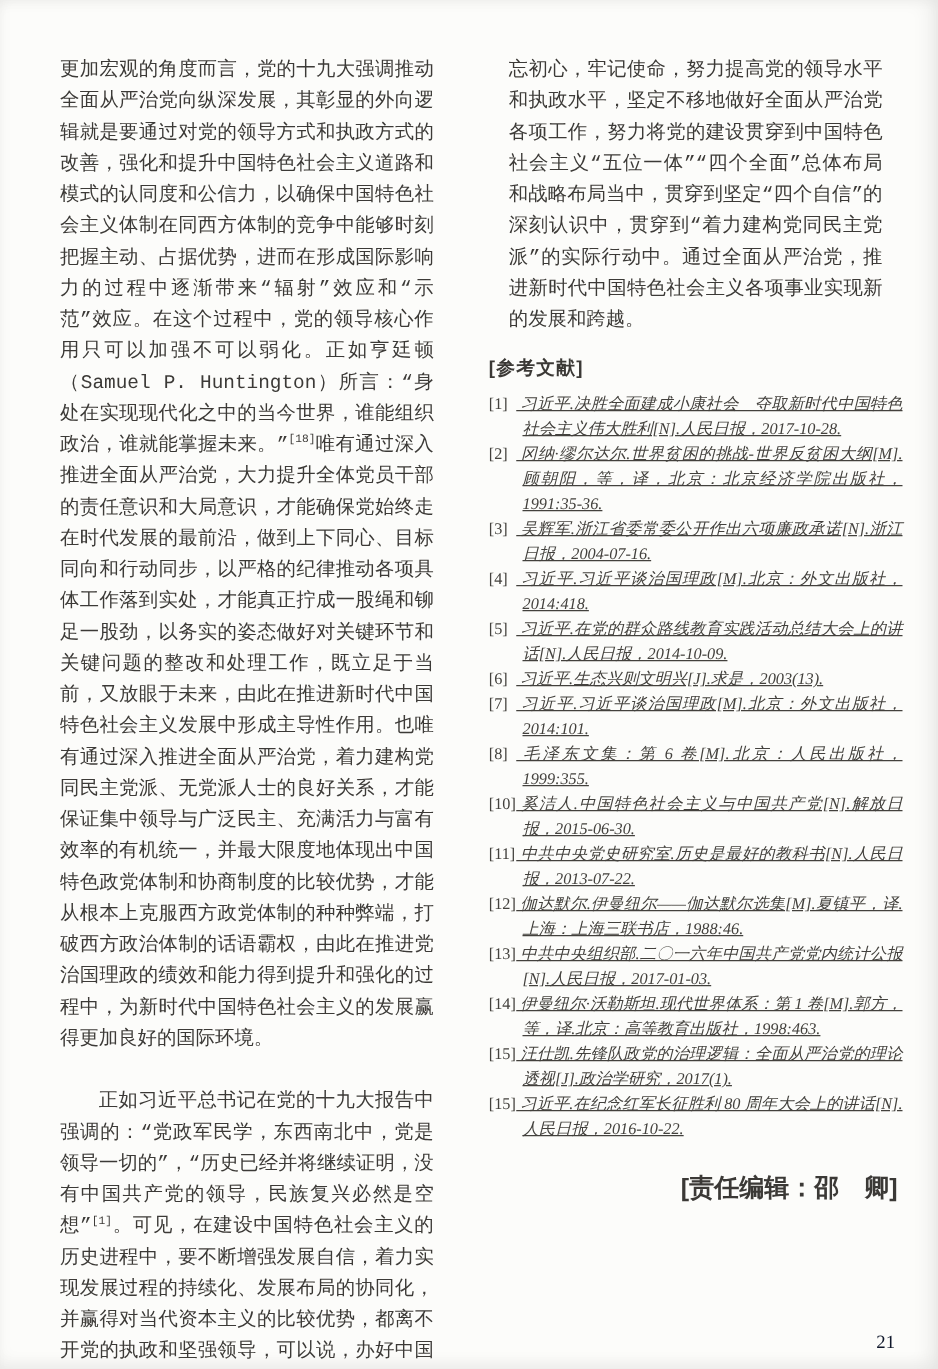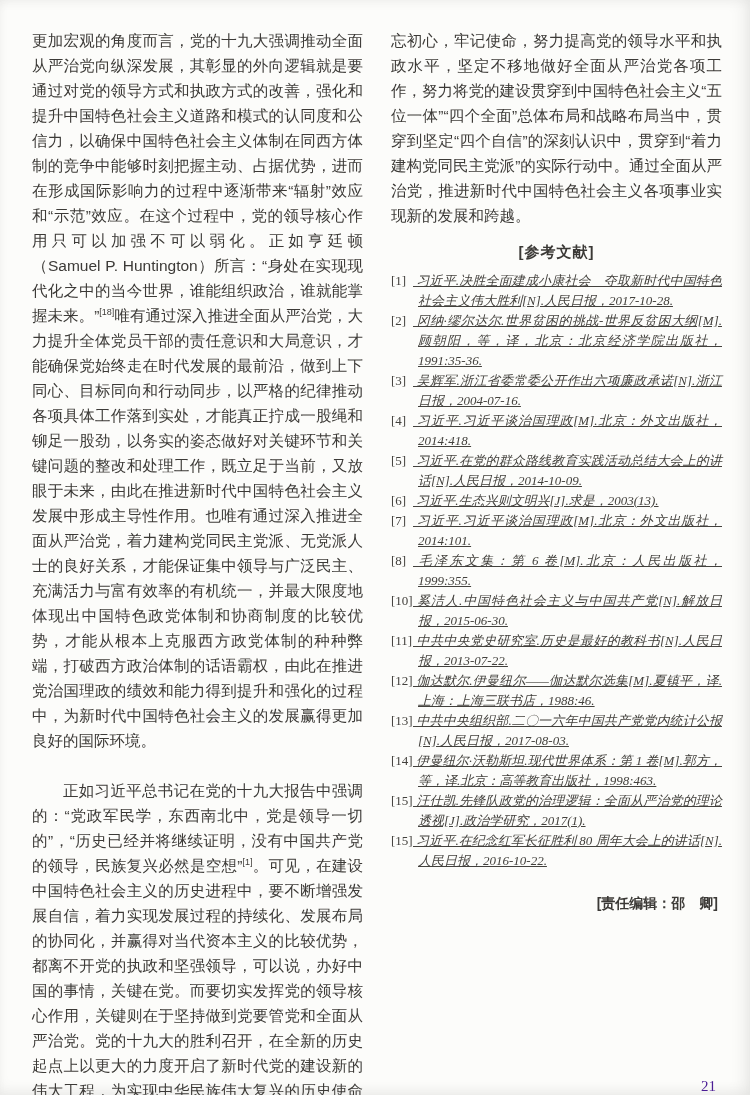--- a/index.html
+++ b/index.html
@@ -17,44 +17,44 @@
   .columns {
     display: flex;
     gap: 28px;
     padding: 28px 30px 0 32px;
   }
   .col {
     width: 331px;
     flex: 0 0 331px;
   }
   .body-text {
-    font-family: Liberation Sans, sans-serif;
+    font-family: Liberation Mono, monospace;
     font-size: 15.5px;
     line-height: 25px;
     text-align: justify;
     text-justify: inter-ideograph;
     color: #3c3a37;
-    margin: 0;
+    margin: 16px;
   }
   .body-text sup {
     font-size: 9px;
     line-height: 0;
     vertical-align: super;
   }
   .para-indent {
     text-indent: 2em;
     margin-top: 25px;
   }
   .ref-header {
     font-family: "Liberation Sans", "DejaVu Sans", sans-serif;
     font-weight: bold;
     font-size: 15px;
     letter-spacing: 1px;
     color: #3b3936;
-    text-align: center;
+    text-align: left;
     margin: 15px 0 9px 0;
   }
   .refs {
     font-family: "Liberation Serif", "DejaVu Serif", serif;
     font-style: italic;
     font-size: 13px;
     line-height: 20px;
     color: #43413d;
     text-decoration: underline;
   }
@@ -66,33 +66,33 @@
   }
   .ref-label {
     font-style: normal;
     display: inline-block;
     text-indent: 0;
     min-width: 22px;
   }
   .editor-note {
     font-family: "Liberation Sans", "DejaVu Sans", sans-serif;
     font-weight: bold;
-    font-size: 14px;
+    font-size: 20px;
     color: #3b3936;
     text-align: right;
     margin-top: 24px;
     padding-right: 4px;
   }
   .page-number {
     position: absolute;
     right: 34px;
-    bottom: 0;
+    bottom: 12px;
     font-family: "Liberation Serif", "DejaVu Serif", serif;
     font-size: 15px;
-    color: #4c1d95;
+    color: #0f172a;
   }
 </style>
 </head>
 <body>
 
 <div class="columns">
 
   <div class="col">
     <p class="body-text"><span>更加宏观的角度而言，党的十九大强调推动全面从严治党向纵深发展，其彰显的外向逻辑就是要通过对党的领导方式和执政方式的改善，强化和提升中国特色社会主义道路和模式的认同度和公信力，以确保中国特色社会主义体制在同西方体制的竞争中能够时刻把握主动、占据优势，进而在形成国际影响力的过程中逐渐带来“辐射”效应和“示范”效应。在这个过程中，党的领导核心作用只可以加强不可以弱化。正如亨廷顿（Samuel P. Huntington）所言：“身处在实现现代化之中的当今世界，谁能组织政治，谁就能掌握未来。”</span><sup>[18]</sup><span>唯有通过深入推进全面从严治党，大力提升全体党员干部的责任意识和大局意识，才能确保党始终走在时代发展的最前沿，做到上下同心、目标同向和行动同步，以严格的纪律推动各项具体工作落到实处，才能真正拧成一股绳和铆足一股劲，以务实的姿态做好对关键环节和关键问题的整改和处理工作，既立足于当前，又放眼于未来，由此在推进新时代中国特色社会主义发展中形成主导性作用。也唯有通过深入推进全面从严治党，着力建构党同民主党派、无党派人士的良好关系，才能保证集中领导与广泛民主、充满活力与富有效率的有机统一，并最大限度地体现出中国特色政党体制和协商制度的比较优势，才能从根本上克服西方政党体制的种种弊端，打破西方政治体制的话语霸权，由此在推进党治国理政的绩效和能力得到提升和强化的过程中，为新时代中国特色社会主义的发展赢得更加良好的国际环境。</span></p>
     <p class="body-text para-indent"><span>正如习近平总书记在党的十九大报告中强调的：“党政军民学，东西南北中，党是领导一切的”，“历史已经并将继续证明，没有中国共产党的领导，民族复兴必然是空想”</span><sup>[1]</sup><span>。可见，在建设中国特色社会主义的历史进程中，要不断增强发展自信，着力实现发展过程的持续化、发展布局的协同化，并赢得对当代资本主义的比较优势，都离不开党的执政和坚强领导，可以说，办好中国的事情，关键在党。而要切实发挥党的领导核心作用，关键则在于坚持做到党要管党和全面从严治党。党的十九大的胜利召开，在全新的历史起点上以更大的力度开启了新时代党的建设新的伟大工程，为实现中华民族伟大复兴的历史使命提供了根本保证。当前在十九大精神的指引下，各级党政干部都应明确认识，不</span></p>
@@ -106,21 +106,21 @@
         <div class="ref-item"><span class="ref-label">[2]</span><span> 冈纳·缪尔达尔.世界贫困的挑战-世界反贫困大纲[M].顾朝阳，等，译，北京：北京经济学院出版社，1991:35-36.</span></div>
         <div class="ref-item"><span class="ref-label">[3]</span><span> 吴辉军.浙江省委常委公开作出六项廉政承诺[N].浙江日报，2004-07-16.</span></div>
         <div class="ref-item"><span class="ref-label">[4]</span><span> 习近平.习近平谈治国理政[M].北京：外文出版社，2014:418.</span></div>
         <div class="ref-item"><span class="ref-label">[5]</span><span> 习近平.在党的群众路线教育实践活动总结大会上的讲话[N].人民日报，2014-10-09.</span></div>
         <div class="ref-item"><span class="ref-label">[6]</span><span> 习近平.生态兴则文明兴[J].求是，2003(13).</span></div>
         <div class="ref-item"><span class="ref-label">[7]</span><span> 习近平.习近平谈治国理政[M].北京：外文出版社，2014:101.</span></div>
         <div class="ref-item"><span class="ref-label">[8]</span><span> 毛泽东文集：第 6 卷[M].北京：人民出版社，1999:355.</span></div>
         <div class="ref-item"><span class="ref-label">[10]</span><span> 奚洁人.中国特色社会主义与中国共产党[N].解放日报，2015-06-30.</span></div>
         <div class="ref-item"><span class="ref-label">[11]</span><span> 中共中央党史研究室.历史是最好的教科书[N].人民日报，2013-07-22.</span></div>
         <div class="ref-item"><span class="ref-label">[12]</span><span> 伽达默尔.伊曼纽尔——伽达默尔选集[M].夏镇平，译.上海：上海三联书店，1988:46.</span></div>
-        <div class="ref-item"><span class="ref-label">[13]</span><span> 中共中央组织部.二〇一六年中国共产党党内统计公报[N].人民日报，2017-08-03.</span></div>
+        <div class="ref-item"><span class="ref-label">[13]</span><span> 中共中央组织部.二〇一六年中国共产党党内统计公报[N].人民日报，2017-01-03.</span></div>
         <div class="ref-item"><span class="ref-label">[14]</span><span> 伊曼纽尔·沃勒斯坦.现代世界体系：第 1 卷[M].郭方，等，译.北京：高等教育出版社，1998:463.</span></div>
         <div class="ref-item"><span class="ref-label">[15]</span><span> 汪仕凯.先锋队政党的治理逻辑：全面从严治党的理论透视[J].政治学研究，2017(1).</span></div>
         <div class="ref-item"><span class="ref-label">[15]</span><span> 习近平.在纪念红军长征胜利 80 周年大会上的讲话[N].人民日报，2016-10-22.</span></div>
       </div>
     <div class="editor-note">[责任编辑：邵　卿]</div>
   </div>
 
 </div>
 
 <div class="page-number">21</div>

